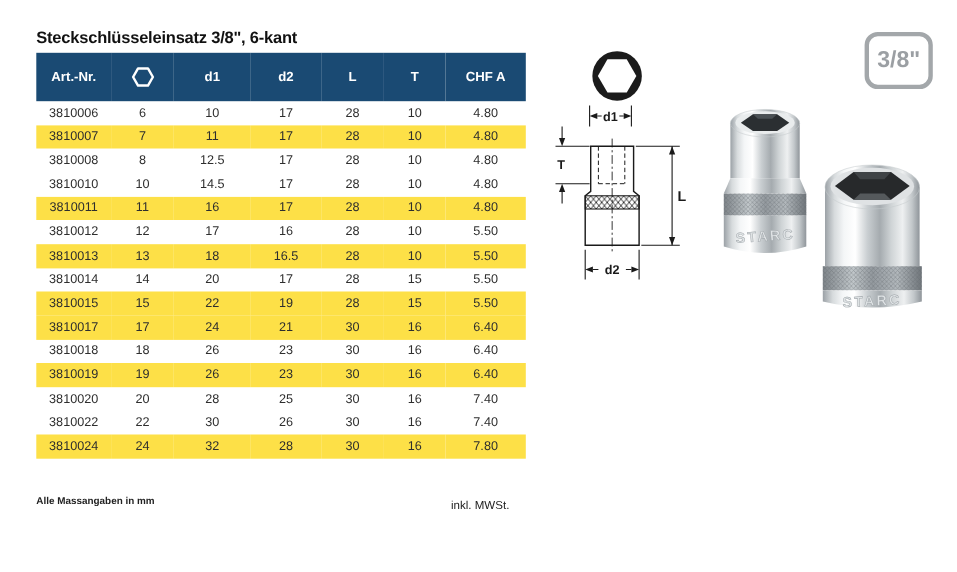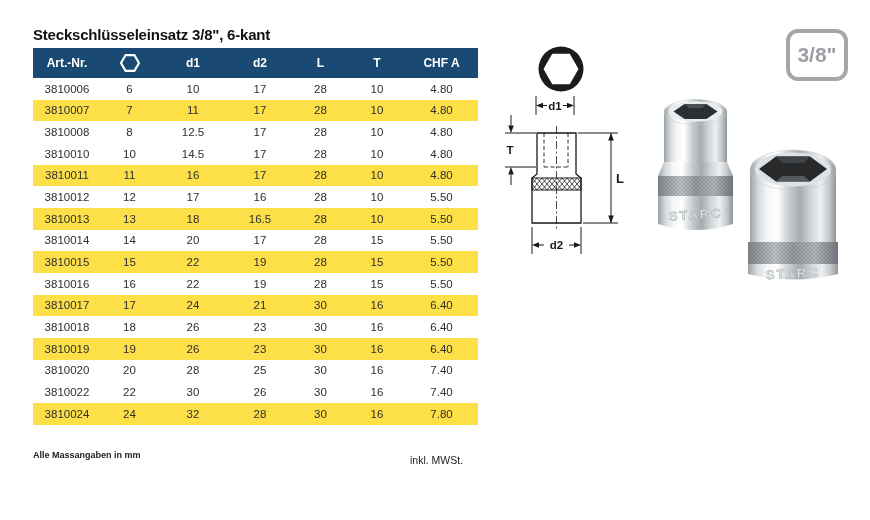--- a/index.html
+++ b/index.html
@@ -2,21 +2,21 @@
 <html><head>
 <meta charset="utf-8">
 <style>
   * { margin:0; padding:0; box-sizing:border-box; }
   html,body { width:870px; height:520px; background:#ffffff; font-family:"Liberation Sans", sans-serif; }
   .page { position:relative; width:870px; height:520px; background:#fff; overflow:hidden; }
 
   .title { position:absolute; left:33px; top:26px; font-size:15px; font-weight:bold; color:#111; letter-spacing:-0.2px; }
 
   table.spec { position:absolute; left:33px; top:48px; width:445px; border-collapse:collapse; table-layout:fixed; }
-  table.spec thead th { background:#1a4a73; color:#fff; height:30px; font-size:12px; font-weight:bold; text-align:center; vertical-align:middle; padding:0; }
+  table.spec thead th { background:#1a4a73; color:#fff; height:44px; font-size:12px; font-weight:bold; text-align:center; vertical-align:middle; padding:0; }
   table.spec tbody td { height:21.66px; font-size:11.5px; color:#2e2e2e; text-align:center; vertical-align:middle; padding:0; }
   table.spec tbody tr.alt { background:#fde047; }
 
   .footnote-left  { position:absolute; left:33px;  top:450px; font-size:9px;   font-weight:bold; color:#222; }
   .footnote-right { position:absolute; left:410px; top:454px; font-size:10.5px; color:#222; }
 
   .badge { position:absolute; left:786px; top:29px; width:62px; height:52px; border:4px solid #a3a7aa; border-radius:12px; display:flex; align-items:center; justify-content:center; }
   .badge span { color:#9b9fa3; font-weight:bold; font-size:21px; }
 
   .abs { position:absolute; }
@@ -123,29 +123,20 @@
       <td>14</td>
       <td>20</td>
       <td>17</td>
       <td>28</td>
       <td>15</td>
       <td>5.50</td>
     </tr>
         <tr class="alt">
       <td>3810015</td>
       <td>15</td>
-      <td>22</td>
-      <td>19</td>
-      <td>28</td>
-      <td>15</td>
-      <td>5.50</td>
-    </tr>
-        <tr>
-      <td>3810016</td>
-      <td>16</td>
       <td>22</td>
       <td>19</td>
       <td>28</td>
       <td>15</td>
       <td>5.50</td>
     </tr>
         <tr class="alt">
       <td>3810017</td>
       <td>17</td>
       <td>24</td>

